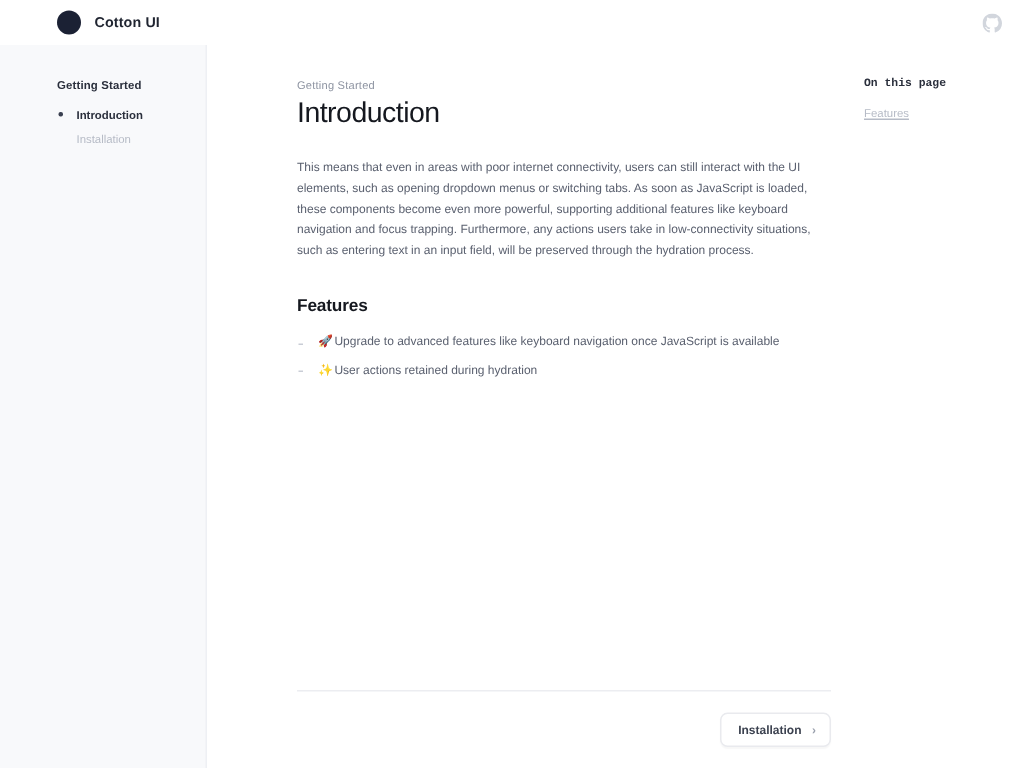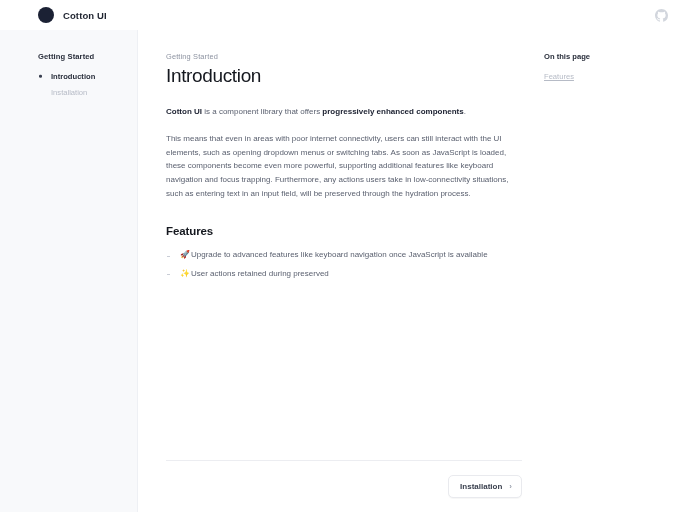--- a/index.html
+++ b/index.html
@@ -58,20 +58,21 @@
     height: 18px;
     color: #d2d6dd;
   }
   .gh-link svg { display: block; }
 
   
   .shell {
     display: flex;
     height: 482px;
     align-items: stretch;
+    gap: 32px;
   }
 
   
   .sidebar {
     width: 138px;
     flex: none;
     background: #f8f9fb;
     border-right: 1px solid #eef0f4;
     padding: 22px 0 0 38px;
   }
@@ -230,20 +231,21 @@
     width: 120px;
     flex: none;
     padding-left: 22px;
   }
 
   .toc-title {
     font-size: 7.6px;
     font-weight: 700;
     color: #2a2f3c;
     margin-bottom: 9px;
+    font-family: Liberation Mono, monospace;
   }
 
   .toc-link {
     font-size: 7.6px;
     color: #b6bbc6;
     cursor: pointer;
     display: block;
     padding: 2px 0;
   }
 </style>
@@ -272,34 +274,31 @@
     </div>
     <div class="group-gap"></div>
   </nav>
 
   <div class="content-wrap">
 
     <main class="article">
       <div class="eyebrow">Getting Started</div>
       <h1>Introduction</h1>
 
-      <p class="para">
-        <b>Cotton UI</b><span> is a component library that offers </span><b>progressively enhanced components</b><span>.</span>
-      </p>
 
       <p class="para">This means that even in areas with poor internet connectivity, users can still interact with the UI elements, such as opening dropdown menus or switching tabs. As soon as JavaScript is loaded, these components become even more powerful, supporting additional features like keyboard navigation and focus trapping. Furthermore, any actions users take in low-connectivity situations, such as entering text in an input field, will be preserved through the hydration process.</p>
 
       <h2>Features</h2>
 
       <ul class="feature-list">
         <li class="feature-item">
           <span class="feature-emoji">🚀</span><span>Upgrade to advanced features like keyboard navigation once JavaScript is available</span>
         </li>
         <li class="feature-item">
-          <span class="feature-emoji">✨</span><span>User actions retained during preserved</span>
+          <span class="feature-emoji">✨</span><span>User actions retained during hydration</span>
         </li>
       </ul>
 
       <div class="spacer"></div>
 
       <div class="divider"></div>
 
       <div class="pager">
         <button class="pager-btn">
           <span>Installation</span>

